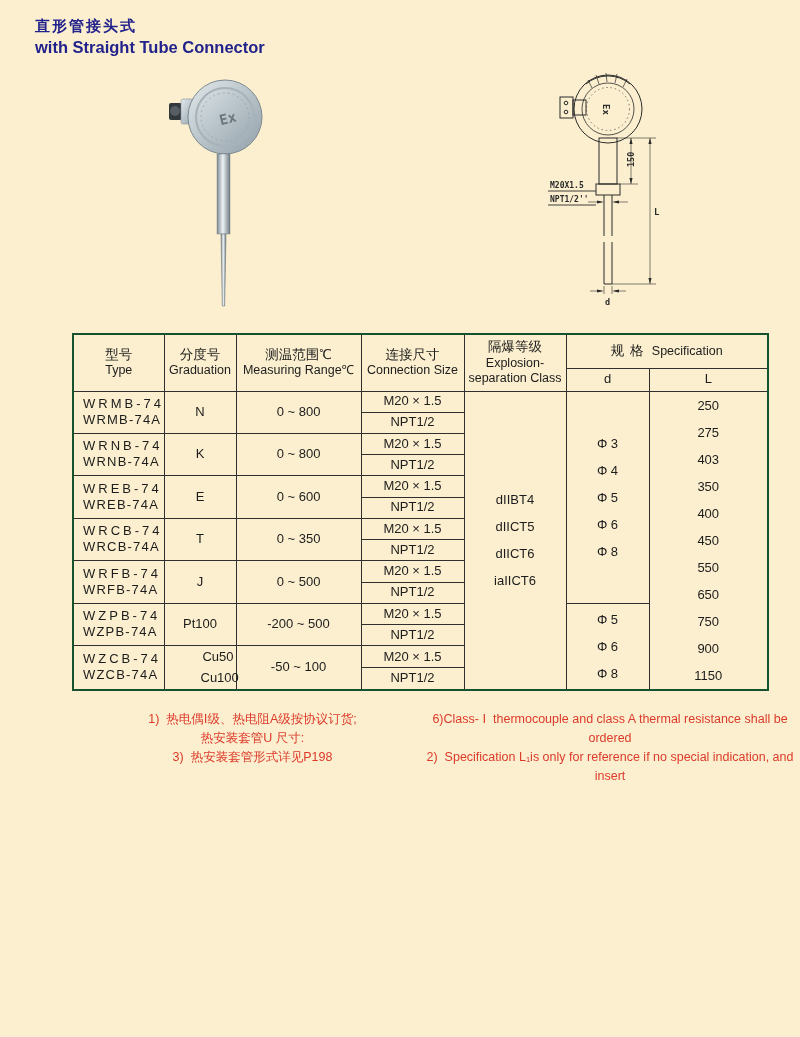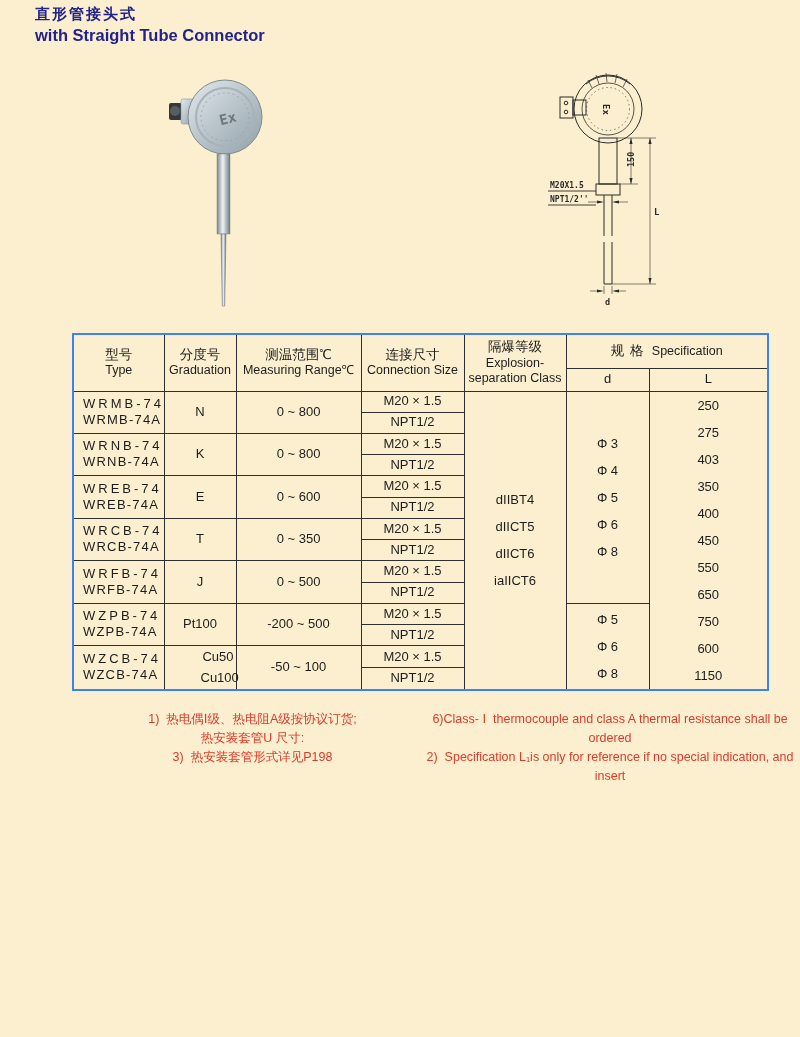--- a/index.html
+++ b/index.html
@@ -4,32 +4,32 @@
 <style>
   html,body{margin:0;padding:0;}
   body{
     width:800px;height:1037px;
     background:#FBEFCF;
     font-family:"Liberation Sans", sans-serif;
     color:#1c1c1c;
     position:relative;
     overflow:hidden;
   }
-  .page-title{position:absolute;left:35px;top:5px;color:#22228C;}
+  .page-title{position:absolute;left:35px;top:17px;color:#22228C;}
   .page-title .zh{font-size:15px;font-weight:bold;letter-spacing:2px;margin:0;}
   .page-title .en{font-size:16.5px;font-weight:bold;margin:2px 6px 0 0;}
 
   .photo-wrap{position:absolute;left:163px;top:78px;}
   .diagram-wrap{position:absolute;left:546px;top:72px;}
 
   .spec-table{
     position:absolute;left:72px;top:333px;
     border-collapse:collapse;table-layout:fixed;
     width:695px;
-    border:2px solid #3b82f6;
+    border:2px solid #14532d;
     font-size:13px;
   }
   .spec-table th,.spec-table td{
     border:1px solid #2f2f2f;
     padding:0;
     text-align:center;
     vertical-align:middle;
     font-weight:normal;
     line-height:1.25;
   }
@@ -224,21 +224,21 @@
         <td class="lines-27" rowspan="14">
           <div>250</div>
           <div>275</div>
           <div>403</div>
           <div>350</div>
           <div>400</div>
           <div>450</div>
           <div>550</div>
           <div>650</div>
           <div>750</div>
-          <div>600</div>
+          <div>900</div>
           <div>1150</div>
         </td>
       </tr>
       <tr class="body-row">
         <td>NPT1/2</td>
       </tr>
       <tr class="body-row">
         <td class="cell-type" rowspan="2">
           <div class="model-a">WRNB-74</div>
           <div class="model-b">WRNB-74A</div>

